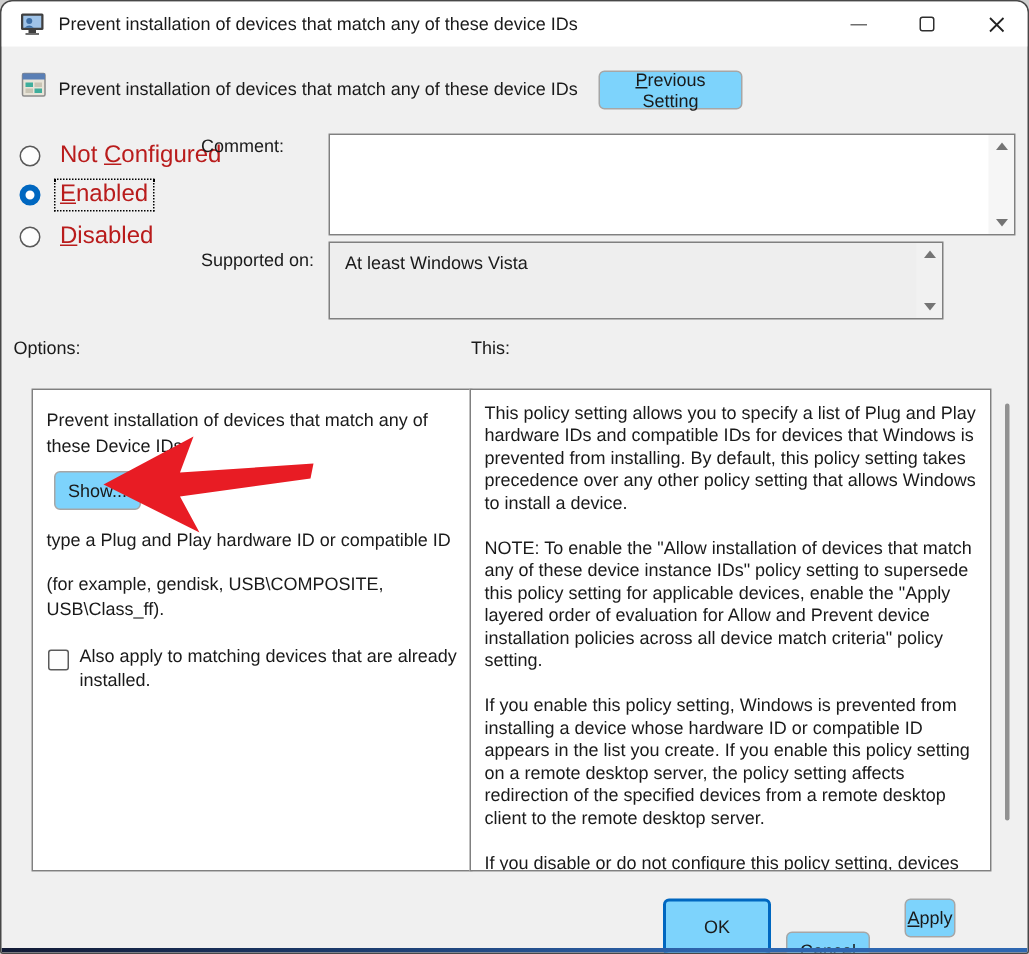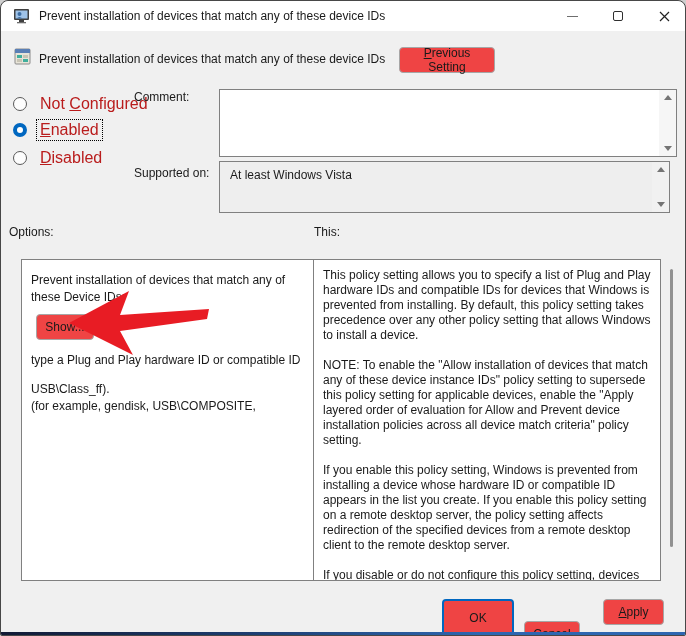--- a/index.html
+++ b/index.html
@@ -11,35 +11,35 @@
   
   .titlebar { position:absolute; left:0; top:0; width:100%; height:30px; background:#ffffff; border-radius:8px 8px 0 0; }
   .titlebar .app-icon { position:absolute; left:12px; top:7px; }
   .titlebar .title { position:absolute; left:38px; top:0; height:30px; line-height:30px; font-size:12px; color:#1a1a1a; white-space:nowrap; }
   .caption-btn { position:absolute; top:0; width:46px; height:30px; display:flex; align-items:center; justify-content:center; }
   .cap-min-glyph { width:11px; height:1px; background:#6e6e6e; }
   .cap-max-glyph { width:10px; height:10px; border:1px solid #2f2f2f; border-radius:2px; }
   
   .header-icon { position:absolute; left:13px; top:47px; }
   .policy-title { position:absolute; left:38px; top:51px; font-size:12px; color:#1a1a1a; white-space:nowrap; }
-  .btn { background:#ef4444; border:1px solid #a6a6a6; border-radius:4px; font-size:12px; color:#1a1a1a;
+  .btn { background:#7dd3fc; border:1px solid #a6a6a6; border-radius:4px; font-size:12px; color:#1a1a1a;
          font-family:"Liberation Sans",sans-serif; display:flex; align-items:center; justify-content:center; }
   .btn-prev { position:absolute; left:398px; top:46px; width:96px; height:26px; }
   .btn-next { position:absolute; left:509px; top:46px; width:93px; height:26px; }
   .key { text-decoration:underline; }
   
   .radio-row { position:absolute; left:12px; display:flex; align-items:center; }
   .radio-circle { width:14px; height:14px; border-radius:50%; border:1px solid #595959; background:#fdfdfd; flex:0 0 auto; }
   .radio-circle.selected { border:4px solid #0067c0; background:#ffffff; }
   .radio-label { font-size:16px; color:#b91c1c; margin-left:9px; white-space:nowrap; padding:1px 3px; border:1px dotted transparent; }
   .radio-label.focused { border:1px dotted #000; }
   
   .field-label { position:absolute; left:133px; font-size:12px; color:#1a1a1a; }
   .comment-box { position:absolute; left:218px; top:88px; width:458px; height:68px; background:#fff; border:1px solid #808080; }
-  .supported-box { position:absolute; left:218px; top:160px; width:451px; height:52px; background:#eeeeee; border:1px solid #808080; }
+  .supported-box { position:absolute; left:218px; top:160px; width:410px; height:52px; background:#eeeeee; border:1px solid #808080; }
   .supported-text { position:absolute; left:10px; top:6px; font-size:12px; color:#1a1a1a; }
   .vscroll { position:absolute; right:0; top:0; bottom:0; width:17px; background:#f6f6f6; }
   .vscroll .arr { position:absolute; left:0; width:17px; height:15px; display:flex; align-items:center; justify-content:center; }
   .arr-up { top:0; } .arr-dn { bottom:0; }
   .tri-up { width:0; height:0; border-left:4px solid transparent; border-right:4px solid transparent; border-bottom:5px solid #747474; }
   .tri-dn { width:0; height:0; border-left:4px solid transparent; border-right:4px solid transparent; border-top:5px solid #747474; }
   
   .section-label { position:absolute; top:224px; font-size:12px; color:#1a1a1a; }
   .options-box { position:absolute; left:20px; top:258px; width:294px; height:322px; background:#fff; border:1px solid #808080;
                  padding:12px 9px; font-size:12px; line-height:17px; color:#1a1a1a; }
@@ -48,21 +48,21 @@
   .help-box p { margin:0 0 15px 0; }
   .show-btn { width:58px; height:26px; margin:8px 0 12px 5px; }
   .opt-para { margin-top:12px; }
   .check-row { display:flex; margin-top:14px; }
   .checkbox { width:14px; height:14px; border:1px solid #5a5a5a; border-radius:2px; background:#fdfdfd; flex:0 0 auto; margin:4px 7px 0 1px; }
   .check-label { font-size:12px; line-height:16px; }
   .help-scrollbar { position:absolute; left:669px; top:268px; width:3px; height:278px; background:#919191; border-radius:2px; }
   
   .btn-ok { position:absolute; left:441px; top:598px; width:72px; height:38px; border:2px solid #0067c0; }
   .btn-cancel { position:absolute; left:523px; top:620px; width:56px; height:26px; }
-  .btn-apply { position:absolute; left:602px; top:598px; width:61px; height:26px;justify-content:center; }
+  .btn-apply { position:absolute; left:602px; top:598px; width:34px; height:26px;justify-content:center; }
   .bottom-edge { position:absolute; left:0; right:0; bottom:0; height:3px; background:linear-gradient(90deg,#121a35 0%,#1c3c6e 35%,#2e66b0 70%,#2e66b0 100%); }
   
   .red-arrow { position:absolute; left:62px; top:284px; pointer-events:none; }
 </style>
 </head>
 <body>
 
 <div class="window">
 
   <div class="titlebar">
@@ -150,22 +150,26 @@
   <div class="options-box">
     <div>
       <div>Prevent installation of devices that match any of</div>
       <div>these Device IDs:</div>
     </div>
     <button class="btn show-btn">Show...</button>
     <div class="opt-para">
       <div>type a Plug and Play hardware ID or compatible ID</div>
     </div>
     <div class="opt-para">
+      <div>(for example, gendisk, USB\COMPOSITE,</div>
       <div>USB\Class_ff).</div>
-      <div>(for example, gendisk, USB\COMPOSITE,</div>
+    </div>
+    <div class="check-row">
+      <span class="checkbox"></span>
+      <span class="check-label">Also apply to matching devices that are already installed.</span>
     </div>
   </div>
 
   <div class="help-box">
     <p>This policy setting allows you to specify a list of Plug and Play hardware IDs and compatible IDs for devices that Windows is prevented from installing. By default, this policy setting takes precedence over any other policy setting that allows Windows to install a device.</p>
     <p>NOTE: To enable the "Allow installation of devices that match any of these device instance IDs" policy setting to supersede this policy setting for applicable devices, enable the "Apply layered order of evaluation for Allow and Prevent device installation policies across all device match criteria" policy setting.</p>
     <p>If you enable this policy setting, Windows is prevented from installing a device whose hardware ID or compatible ID appears in the list you create. If you enable this policy setting on a remote desktop server, the policy setting affects redirection of the specified devices from a remote desktop client to the remote desktop server.</p>
     <p>If you disable or do not configure this policy setting, devices can be installed and updated as allowed or prevented by other policy settings.</p>
   </div>
   <div class="help-scrollbar"></div>

